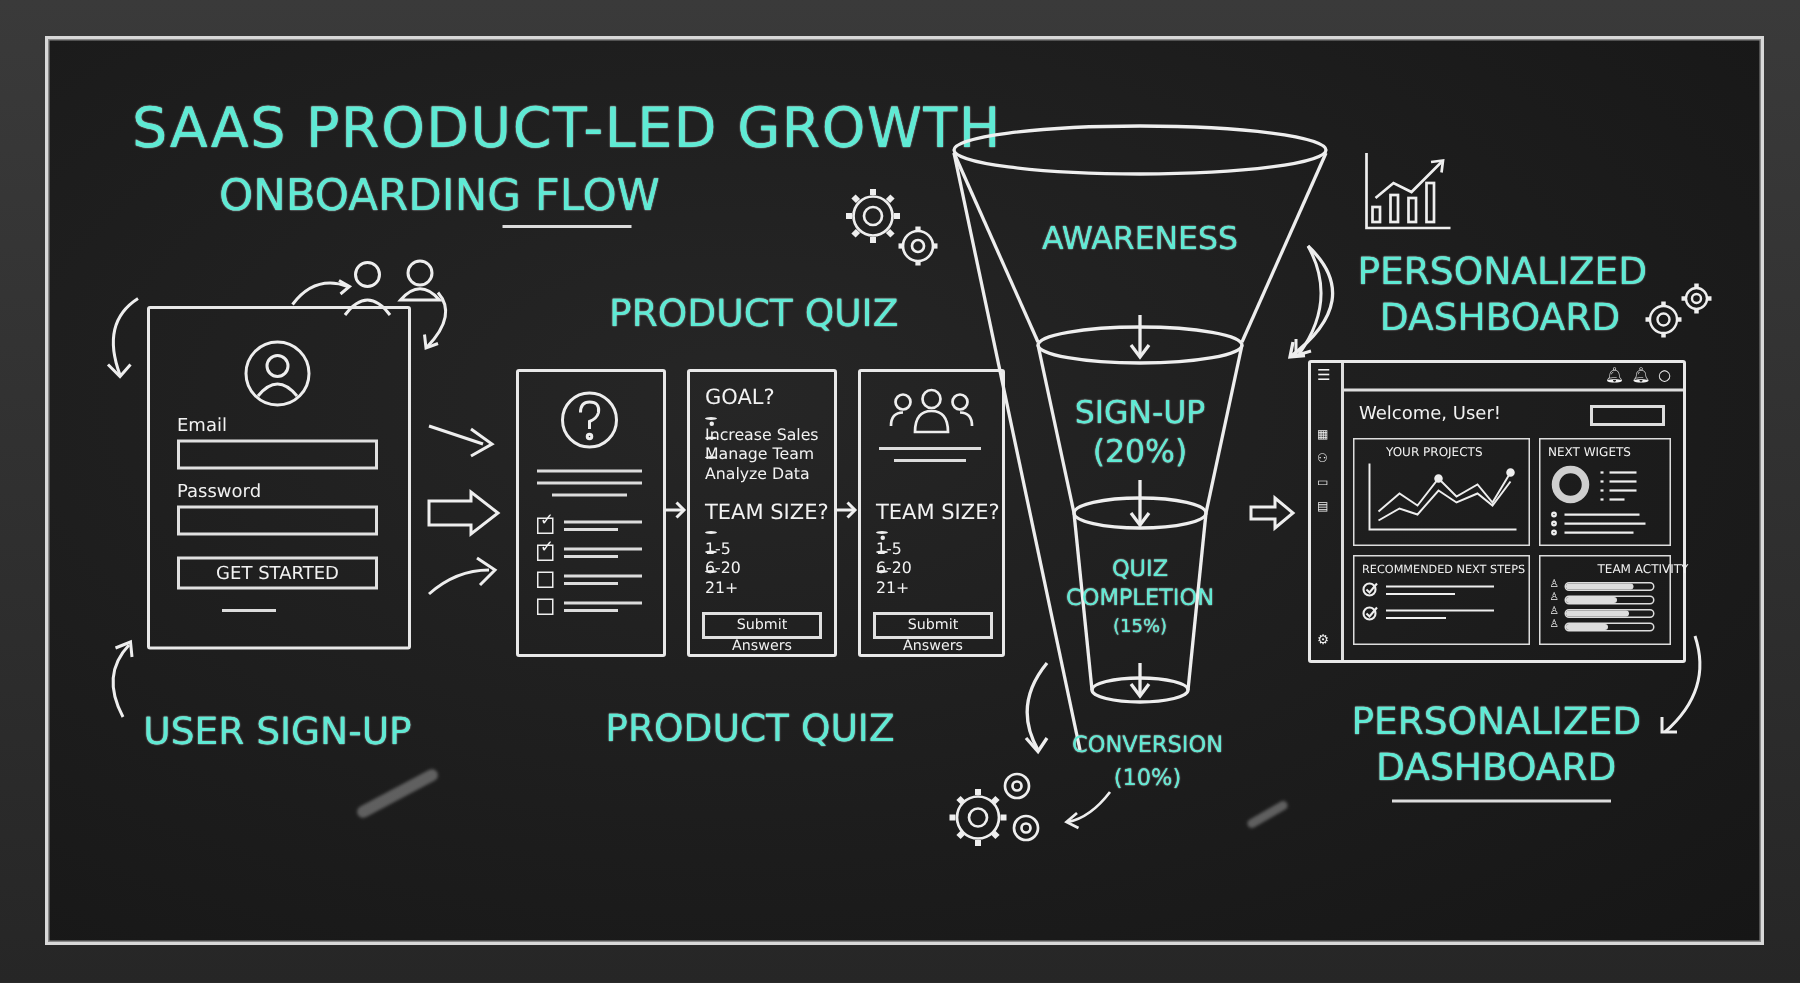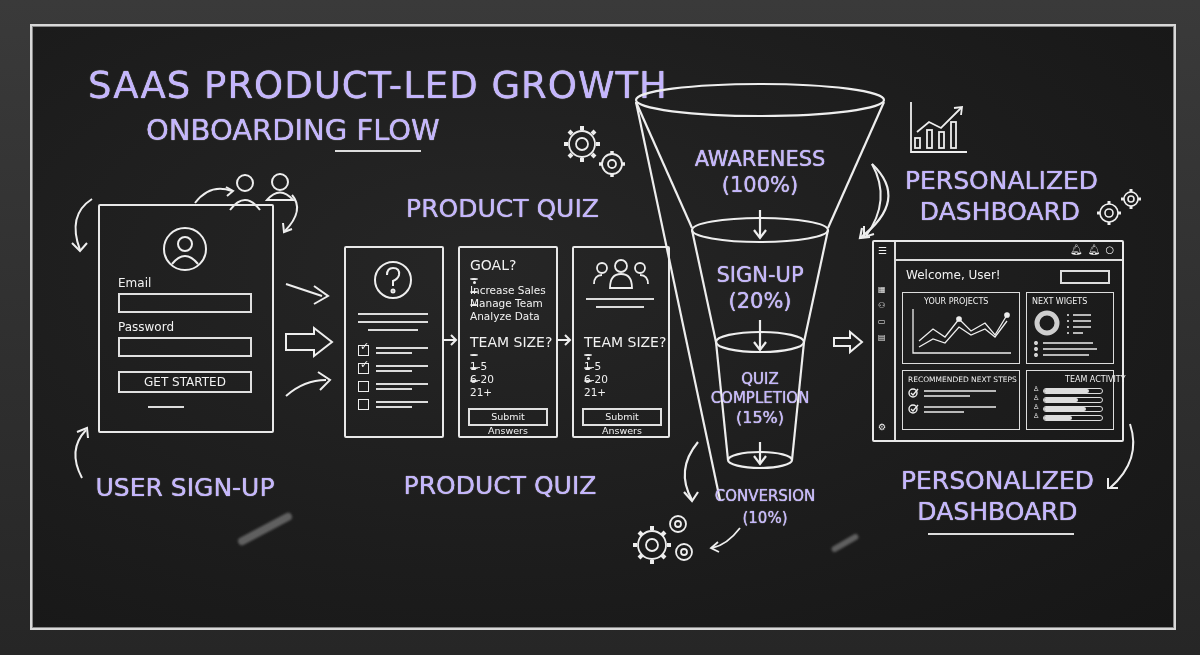--- a/index.html
+++ b/index.html
@@ -1,20 +1,20 @@
 <!DOCTYPE html>
 <html><head>
 <meta charset="utf-8">
 <style>
   html,body{margin:0;padding:0;}
   body{width:1200px;height:655px;overflow:hidden;background:#2e2e2e;font-family:"DejaVu Sans","Liberation Sans",sans-serif;color:#f2f2f2;}
   .frame{position:absolute;left:0;top:0;width:1200px;height:655px;background:linear-gradient(180deg,#3a3a3a,#262626);}
   .board{position:absolute;left:30px;top:24px;width:1142px;height:602px;background:radial-gradient(ellipse at 40% 40%,#262626 0%,#1c1c1c 60%,#161616 100%);border:2px solid #d8d8d8;box-shadow:0 0 0 1px #888 inset;}
   .abs{position:absolute;}
-  .chalk{color:#c4b5fd;text-shadow:0 0 1px #fff;}
+  .chalk{color:#5eead4;text-shadow:0 0 1px #fff;}
   .h-title{font-size:37px;letter-spacing:1px;font-family:"DejaVu Sans",sans-serif;white-space:nowrap;}
   .h-sub{font-size:29px;white-space:nowrap;}
   .label{font-size:25px;text-align:center;line-height:31px;white-space:nowrap;}
   .box{position:absolute;border:2px solid #e8e8e8;border-radius:2px;}
   .small{font-size:12px;}
   .fld{position:absolute;border:2px solid #e0e0e0;height:16px;}
   .btn{position:absolute;border:2px solid #e0e0e0;text-align:center;font-size:12px;}
   .radio{display:flex;align-items:flex-start;gap:4px;font-size:10.5px;height:13px;flex-direction:column;}
   .dot{width:8px;height:8px;border:1.3px solid #eee;border-radius:50%;position:relative;box-sizing:border-box;}
   .dot.on::after{content:"";position:absolute;left:1.5px;top:1.5px;width:3px;height:3px;background:#eee;border-radius:50%;}
@@ -258,30 +258,29 @@
     <path d="M140 362 L140 384"></path>
       <path d="M134 376 L140 384 L146 376"></path>
     <path d="M252 84 Q290 120 240 158"></path>
       <path d="M242 148 L240 158 L250 157"></path>
     <path d="M78 362 Q55 390 72 420"></path>
       <path d="M64 412 L72 421 L78 412"></path>
   </g>
 </svg>
 <div class="abs chalk funnel-text" style="left:690px;top:146px;width:140px;">
   <div>AWARENESS</div>
-  <div>(100%)</div>
 </div>
 <div class="abs chalk funnel-text" style="left:690px;top:262px;width:140px;">
   <div>SIGN-UP</div>
   <div>(20%)</div>
 </div>
 <div class="abs chalk" style="left:700px;top:370px;width:120px;text-align:center;font-size:15px;line-height:19px;">
   <div>QUIZ</div>
   <div>COMPLETION</div>
-  <div style="font-size:16px;">(15%)</div>
+  <div style="font-size:12px;">(15%)</div>
 </div>
 <div class="abs chalk" style="left:700px;top:485px;width:130px;text-align:center;font-size:15px;line-height:22px;">
   <div>CONVERSION</div>
   <div>(10%)</div>
 </div>
 
 <svg style="left:622px;top:510px;" width="110" height="65">
   <g fill="none" stroke="#eee" stroke-width="1.8">
     <circle cx="30" cy="35" r="14"></circle>
       <circle cx="30" cy="35" r="6"></circle>

